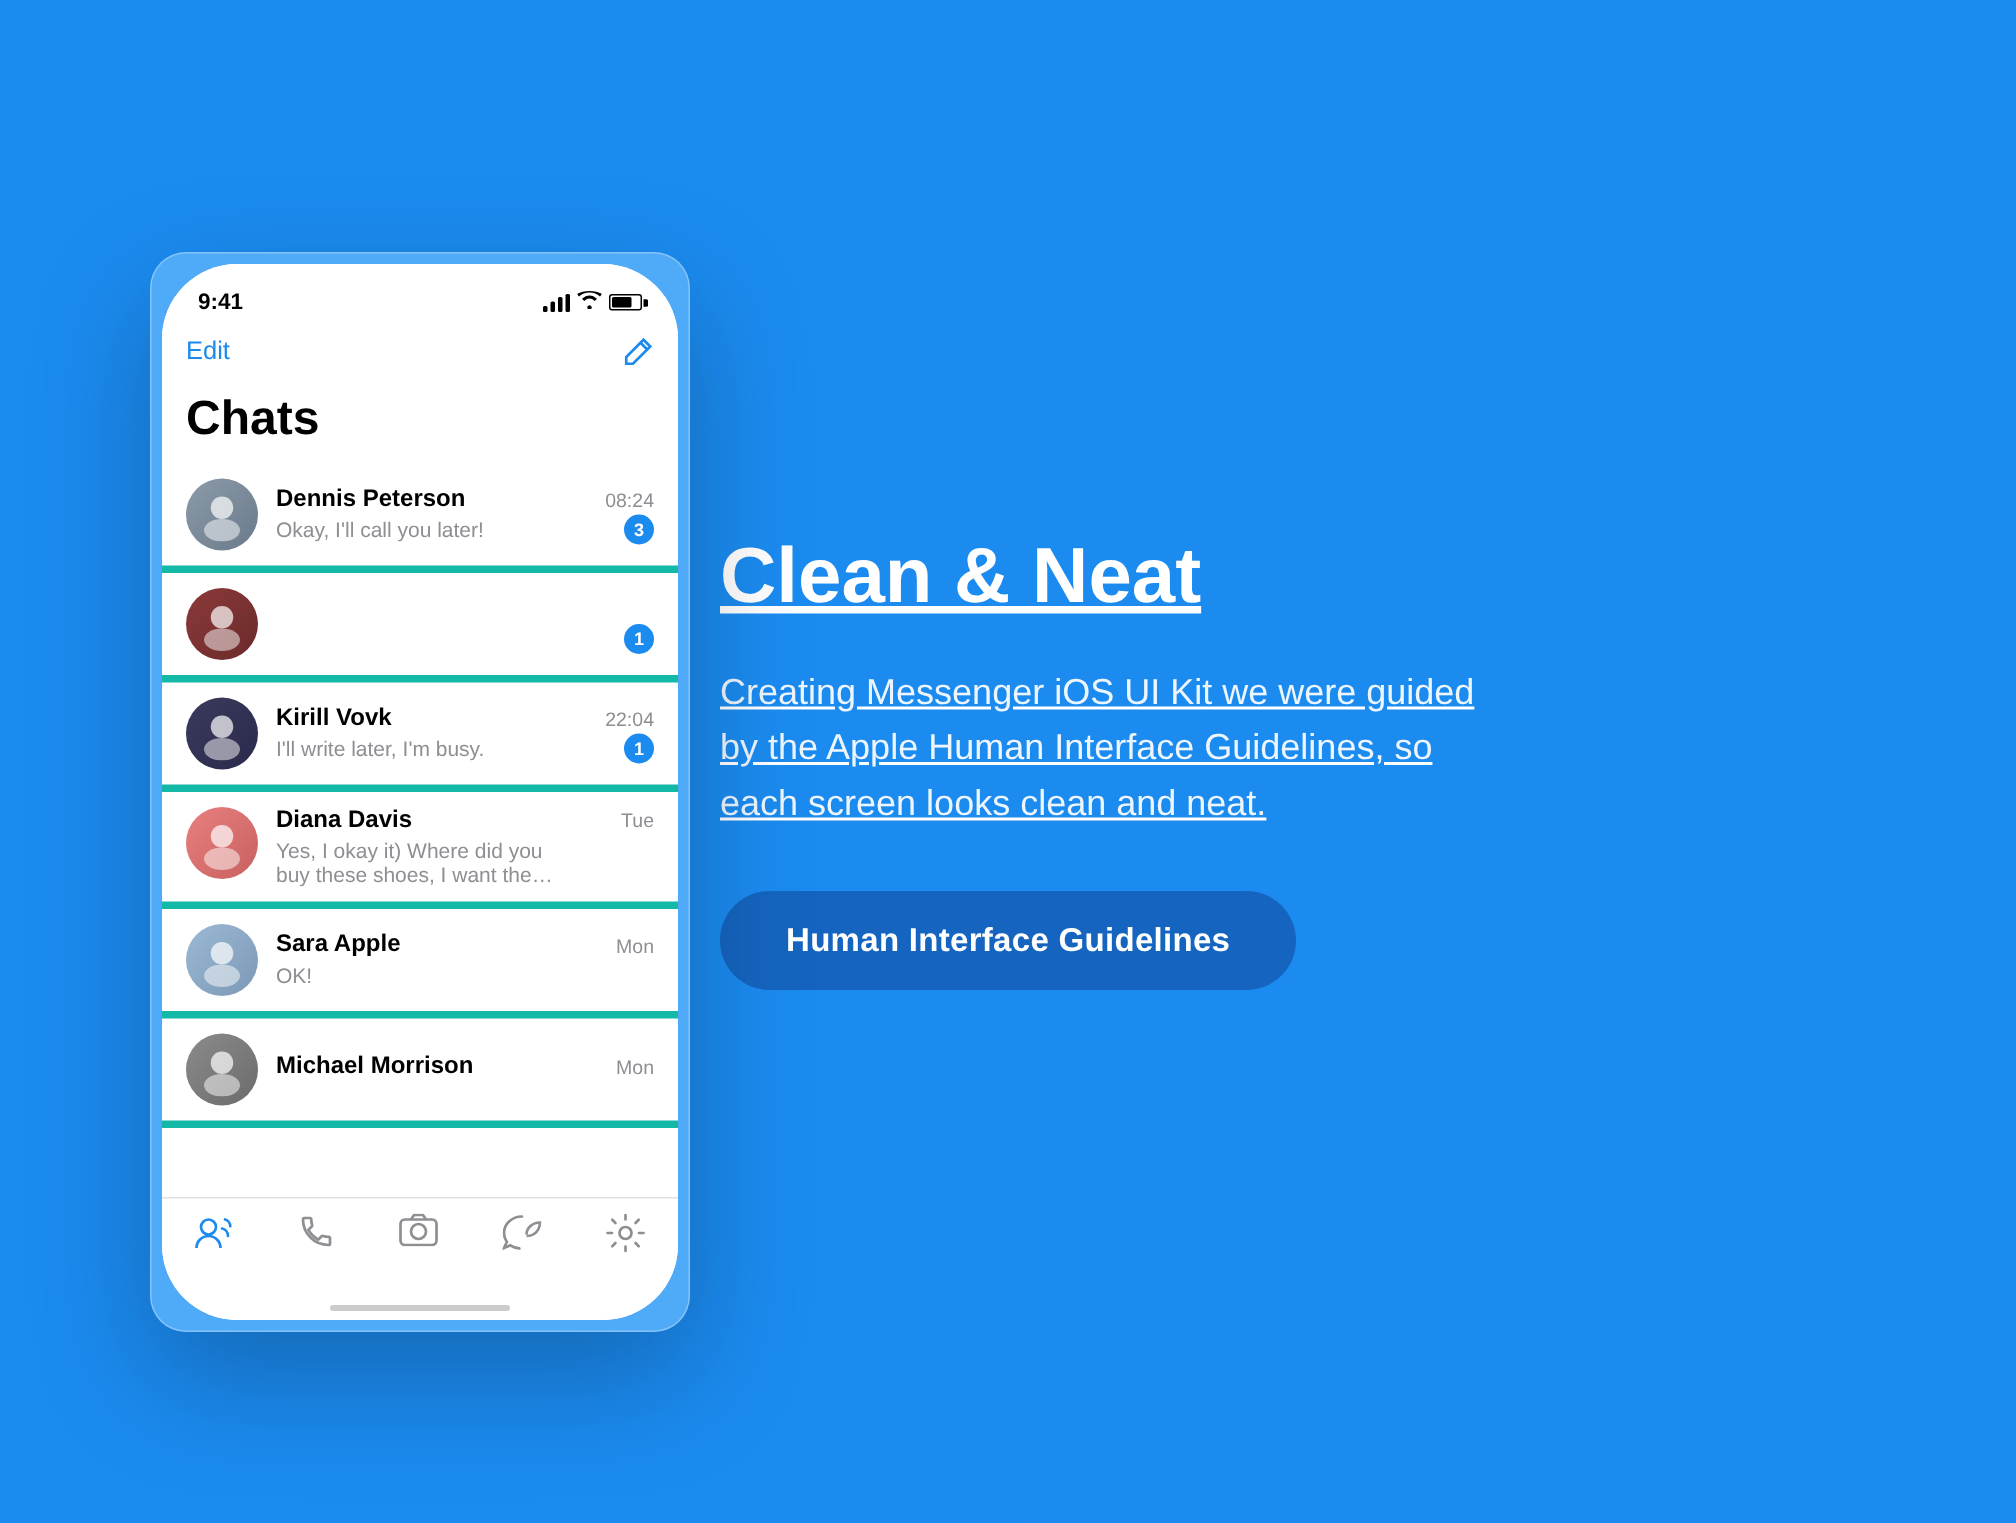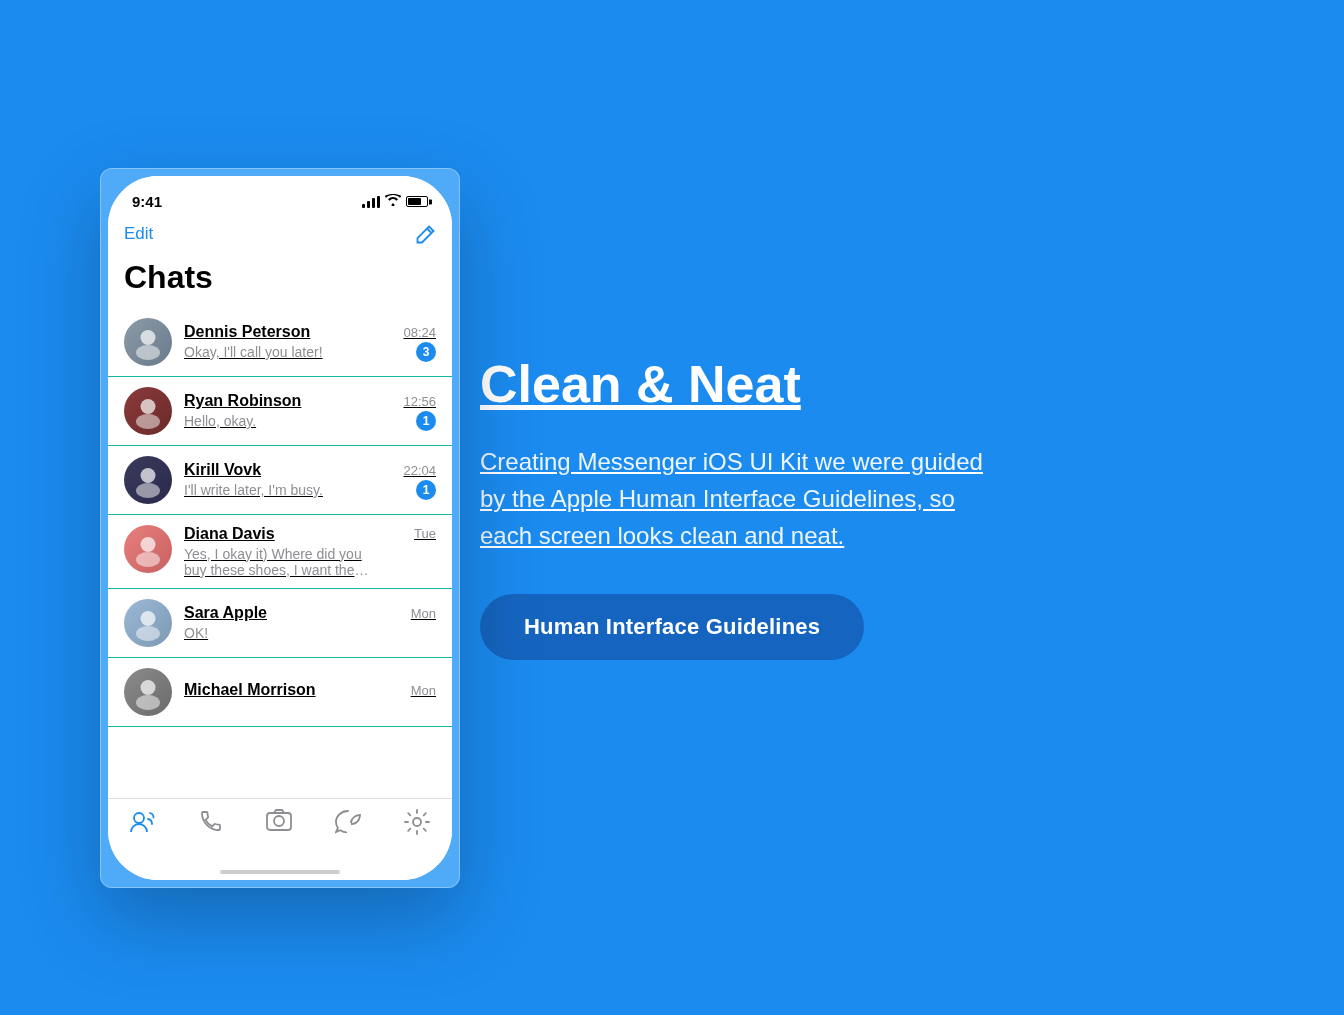--- a/index.html
+++ b/index.html
@@ -22,21 +22,21 @@
       left: 100px;
       top: 20px;
       width: 360px;
       height: 720px;
     }
 
     .phone-outer {
       width: 360px;
       height: 720px;
       background: #4FABF7;
-      border-radius: 12px;
+      border-radius: 24px;
       position: relative;
       box-shadow: 0 30px 80px rgba(0,0,0,0.25), inset 0 0 0 1px rgba(255,255,255,0.3);
       padding: 8px;
     }
 
     .phone-inner {
       width: 100%;
       height: 100%;
       background: #fff;
       border-radius: 50px;
@@ -160,23 +160,22 @@
     
     .chat-list {
       background: #fff;
       overflow: hidden;
     }
 
     .chat-item {
       display: flex;
       align-items: center;
       padding: 10px 16px;
-      border-bottom: 1px solid #14b8a6;
+      border-bottom: 5px solid #14b8a6;
       position: relative;
-      text-decoration: underline;
     }
 
     .avatar {
       width: 48px;
       height: 48px;
       border-radius: 50%;
       background: #ccc;
       flex-shrink: 0;
       overflow: hidden;
       display: flex;
@@ -390,27 +389,20 @@
         </div>
 
 
         <div class="chat-item">
           <div class="avatar av-3">
             <svg width="36" height="36" viewBox="0 0 48 48">
                 <circle cx="24" cy="18" r="10" fill="rgba(255,255,255,0.7)"></circle>
                 <ellipse cx="24" cy="38" rx="16" ry="10" fill="rgba(255,255,255,0.5)"></ellipse>
               </svg>
           </div>
-          <div class="chat-content">
-            <div class="chat-header-row">
-              <span class="chat-name">Ryan Robinson</span>
-              <span class="chat-time">12:56</span>
-            </div>
-            <div class="chat-preview">Hello, okay.</div>
-          </div>
           <div class="badge">1</div>
         </div>
 
         <div class="chat-item">
           <div class="avatar av-4">
             <svg width="36" height="36" viewBox="0 0 48 48">
                 <circle cx="24" cy="18" r="10" fill="rgba(255,255,255,0.7)"></circle>
                 <ellipse cx="24" cy="38" rx="16" ry="10" fill="rgba(255,255,255,0.5)"></ellipse>
               </svg>
           </div>

